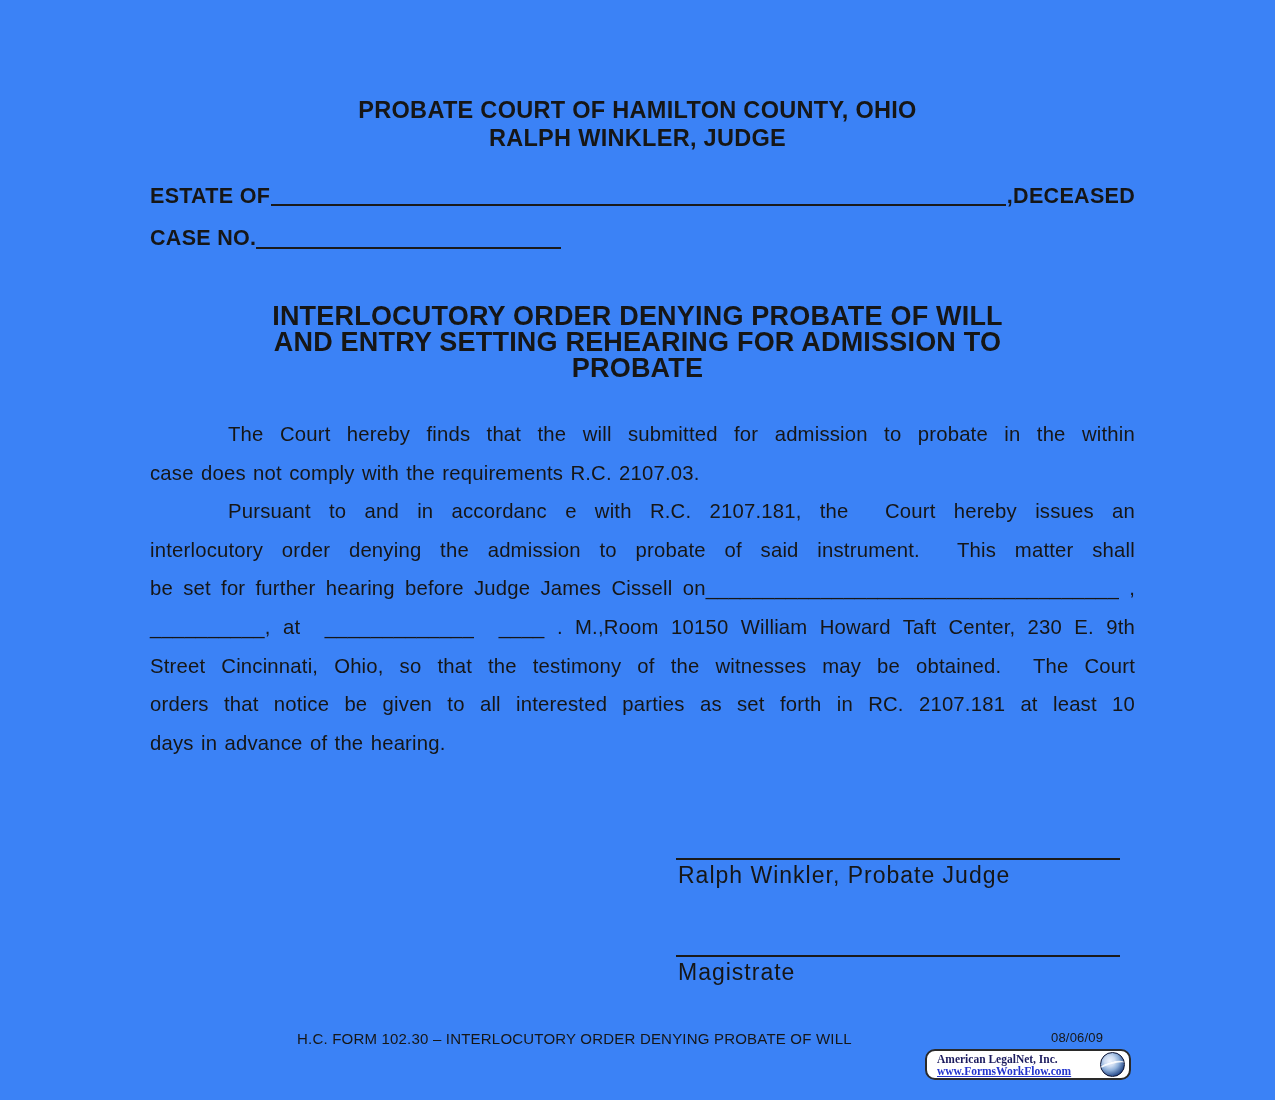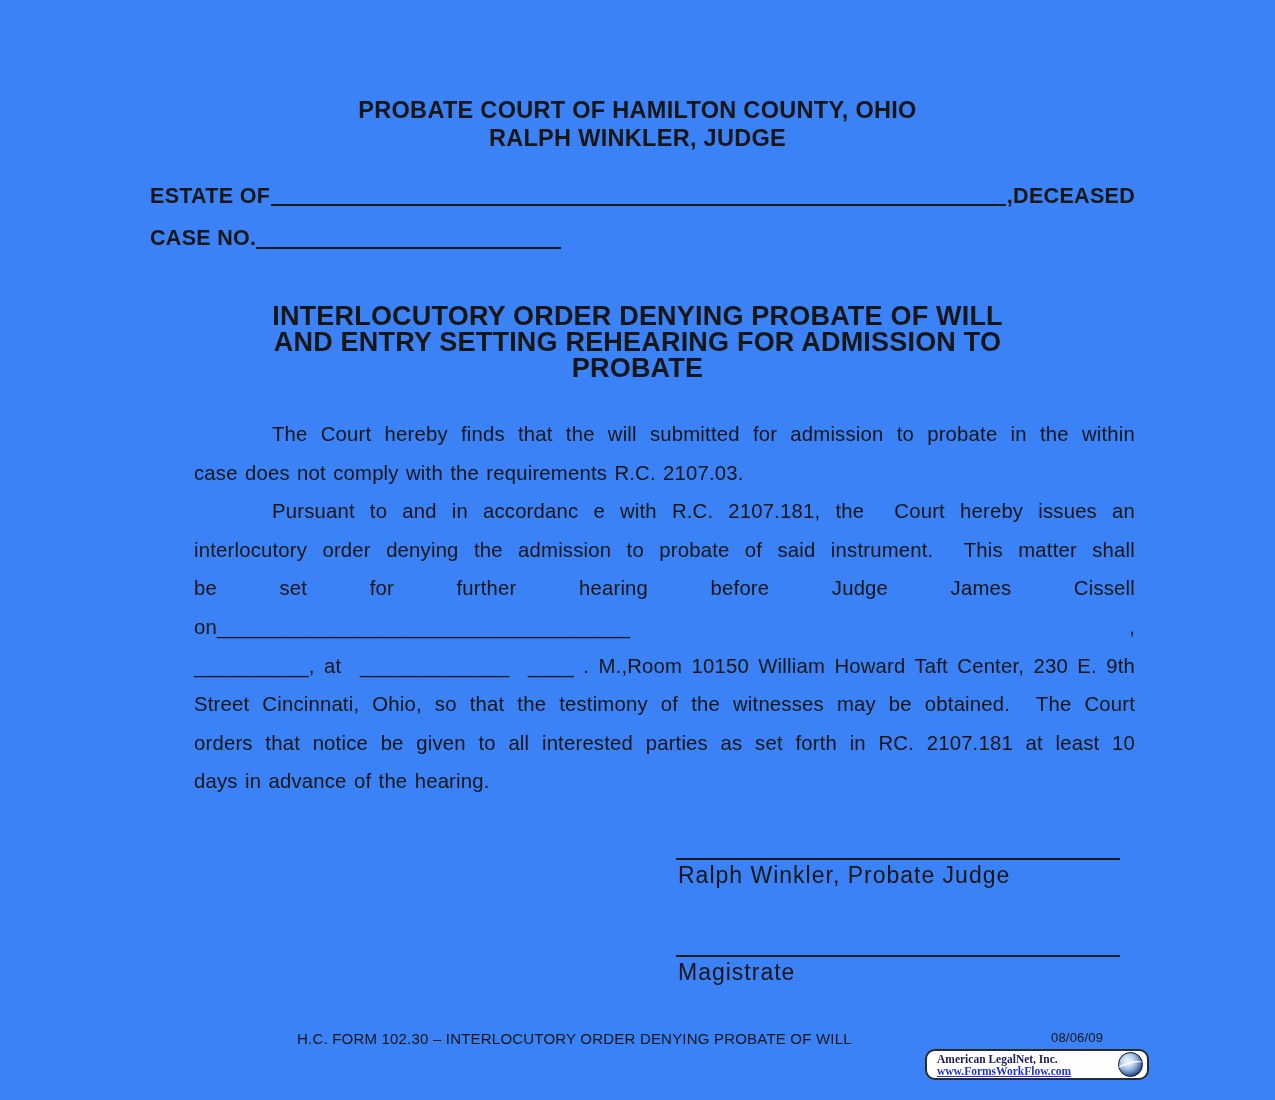--- a/index.html
+++ b/index.html
@@ -38,40 +38,40 @@
     position:absolute; top:303px; left:0; right:0;
     text-align:center; font-weight:bold;
     font-size:27px; line-height:26px; letter-spacing:0.2px;
   }
 
   
   .body-text {
     position:absolute; top:415px; left:150px; width:985px;
     font-size:20.3px; letter-spacing:0.2px; word-spacing:1.5px;
   }
-  .bline { white-space:pre-wrap; line-height:38.6px; min-height:38.6px;margin-left:44px; }
+  .bline { white-space:pre-wrap; line-height:38.6px; min-height:38.6px; }
   .bline.ind { padding-left:78px; }
   .bline.j { text-align:justify; text-align-last:justify; }
 
   
   .sigline {
     position:absolute; left:676px; width:444px; height:0;
     border-top:2px solid #1a1a1a;
   }
   .siglabel {
     position:absolute; left:678px;
     font-size:23px; letter-spacing:1px;
   }
 
   
   .footer-form { position:absolute; left:297px; top:1030px; font-size:15px; letter-spacing:0.2px; }
   .footer-date { position:absolute; left:1051px; top:1030px; font-size:13px; letter-spacing:0.2px; }
 
   .logo-box {
-    position:absolute; left:925px; top:1049px; width:224px; height:31px;
+    position:absolute; left:925px; top:1049px; width:206px; height:31px;
     border:2px solid #2a2a2a; border-radius:10px;
     box-sizing:border-box;
     display:flex; align-items:center;
     padding:1px 4px 1px 10px;
     background:#ffffff;
   }
   .logo-text { flex:1; display:flex; flex-direction:column; justify-content:center; }
   .logo-company {
     font-family:"Liberation Serif", serif; font-weight:bold;
     font-size:11.5px; line-height:12px; color:#1b1b5e; white-space:nowrap;

